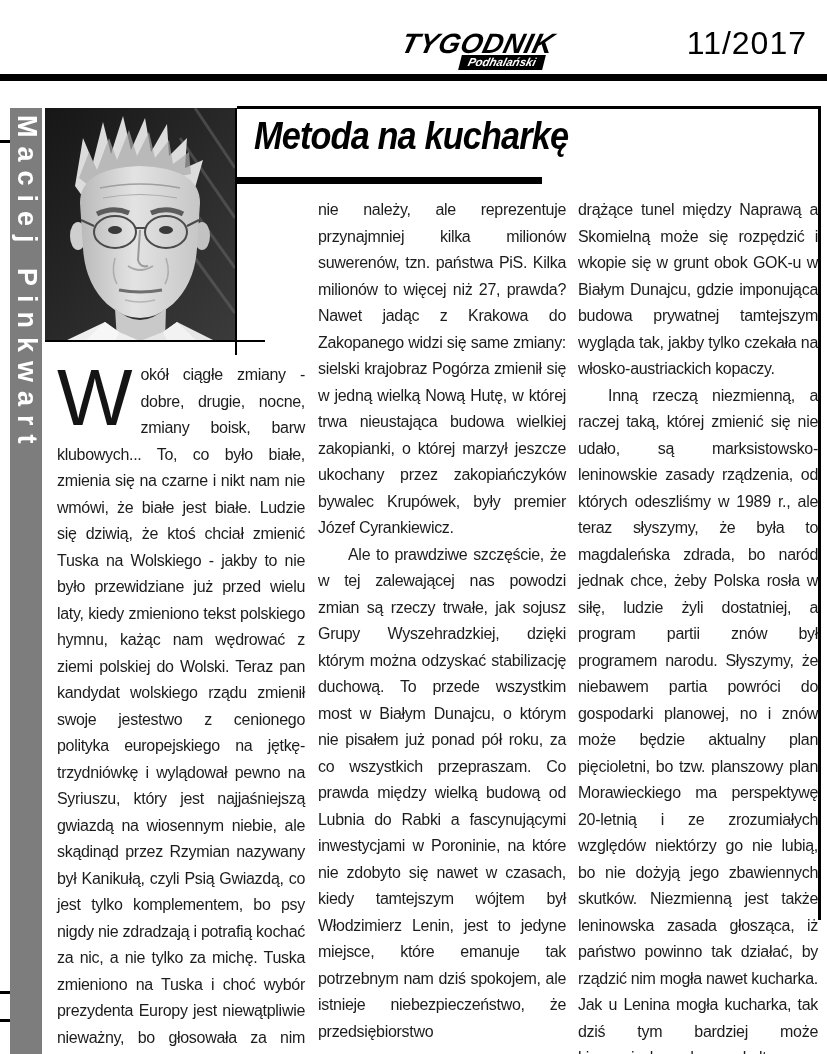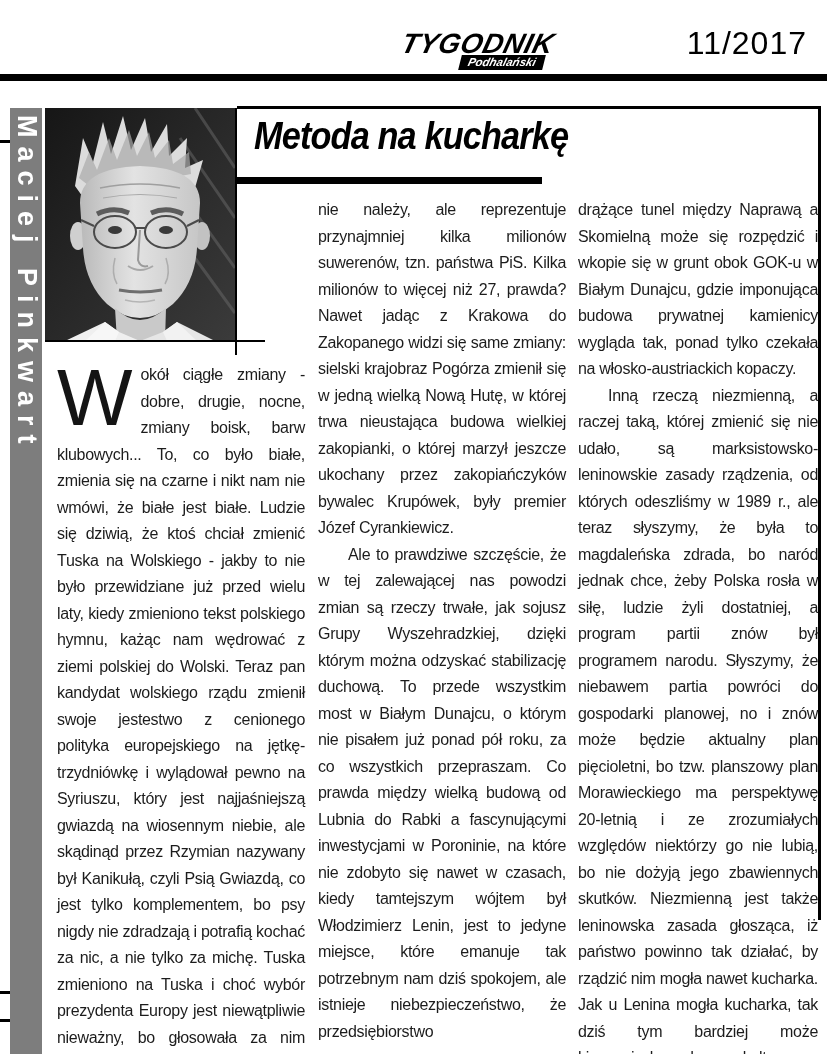--- a/index.html
+++ b/index.html
@@ -144,18 +144,18 @@
   <div class="col col1">
     <p><span class="dropcap">W</span><span>okół ciągłe zmiany - dobre, drugie, nocne, zmiany boisk, barw klubowych... To, co było białe, zmienia się na czarne i nikt nam nie wmówi, że białe jest białe. Ludzie się dziwią, że ktoś chciał zmienić Tuska na Wolskiego - jakby to nie było przewidziane już przed wielu laty, kiedy zmieniono tekst polskiego hymnu, każąc nam wędrować z ziemi polskiej do Wolski. Teraz pan kandydat wolskiego rządu zmienił swoje jestestwo z cenionego polityka europejskiego na jętkę-trzydniówkę i wylądował pewno na Syriuszu, który jest najjaśniejszą gwiazdą na wiosennym niebie, ale skądinąd przez Rzymian nazywany był Kanikułą, czyli Psią Gwiazdą, co jest tylko komplementem, bo psy nigdy nie zdradzają i potrafią kochać za nic, a nie tylko za michę. Tuska zmieniono na Tuska i choć wybór prezydenta Europy jest niewątpliwie nieważny, bo głosowała za nim ewidentna mniejszość państw - 27 wobec jednego, potężnego państwa, które w praktyce prawnej i retoryce przywódców do Europy</span></p>
   </div>
 
   <div class="col col2">
     <p>nie należy, ale reprezentuje przynajmniej kilka milionów suwerenów, tzn. państwa PiS. Kilka milionów to więcej niż 27, prawda? Nawet jadąc z Krakowa do Zakopanego widzi się same zmiany: sielski krajobraz Pogórza zmienił się w jedną wielką Nową Hutę, w której trwa nieustająca budowa wielkiej zakopianki, o której marzył jeszcze ukochany przez zakopiańczyków bywalec Krupówek, były premier Józef Cyrankiewicz.</p>
     <p class="indent">Ale to prawdziwe szczęście, że w tej zalewającej nas powodzi zmian są rzeczy trwałe, jak sojusz Grupy Wyszehradzkiej, dzięki którym można odzyskać stabilizację duchową. To przede wszystkim most w Białym Dunajcu, o którym nie pisałem już ponad pół roku, za co wszystkich przepraszam. Co prawda między wielką budową od Lubnia do Rabki a fascynującymi inwestycjami w Poroninie, na które nie zdobyto się nawet w czasach, kiedy tamtejszym wójtem był Włodzimierz Lenin, jest to jedyne miejsce, które emanuje tak potrzebnym nam dziś spokojem, ale istnieje niebezpieczeństwo, że przedsiębiorstwo</p>
   </div>
 
   <div class="col col3">
-    <p>drążące tunel między Naprawą a Skomielną może się rozpędzić i wkopie się w grunt obok GOK-u w Białym Dunajcu, gdzie imponująca budowa prywatnej kamienicy wygląda tak, ponad tylko czekała na włosko-austriackich kopaczy.</p>
+    <p>drążące tunel między Naprawą a Skomielną może się rozpędzić i wkopie się w grunt obok GOK-u w Białym Dunajcu, gdzie imponująca budowa prywatnej tamtejszym wygląda tak, jakby tylko czekała na włosko-austriackich kopaczy.</p>
     <p class="indent">Inną rzeczą niezmienną, a raczej taką, której zmienić się nie udało, są marksistowsko-leninowskie zasady rządzenia, od których odeszliśmy w 1989 r., ale teraz słyszymy, że była to magdaleńska zdrada, bo naród jednak chce, żeby Polska rosła w siłę, ludzie żyli dostatniej, a program partii znów był programem narodu. Słyszymy, że niebawem partia powróci do gospodarki planowej, no i znów może będzie aktualny plan pięcioletni, bo tzw. planszowy plan Morawieckiego ma perspektywę 20-letnią i ze zrozumiałych względów niektórzy go nie lubią, bo nie dożyją jego zbawiennych skutków. Niezmienną jest także leninowska zasada głosząca, iż państwo powinno tak działać, by rządzić nim mogła nawet kucharka. Jak u Lenina mogła kucharka, tak dziś tym bardziej może kierowniczka domu kultury w Brzeszczach.</p>
 
   </div>
 
 </div>
 
 </body></html>

